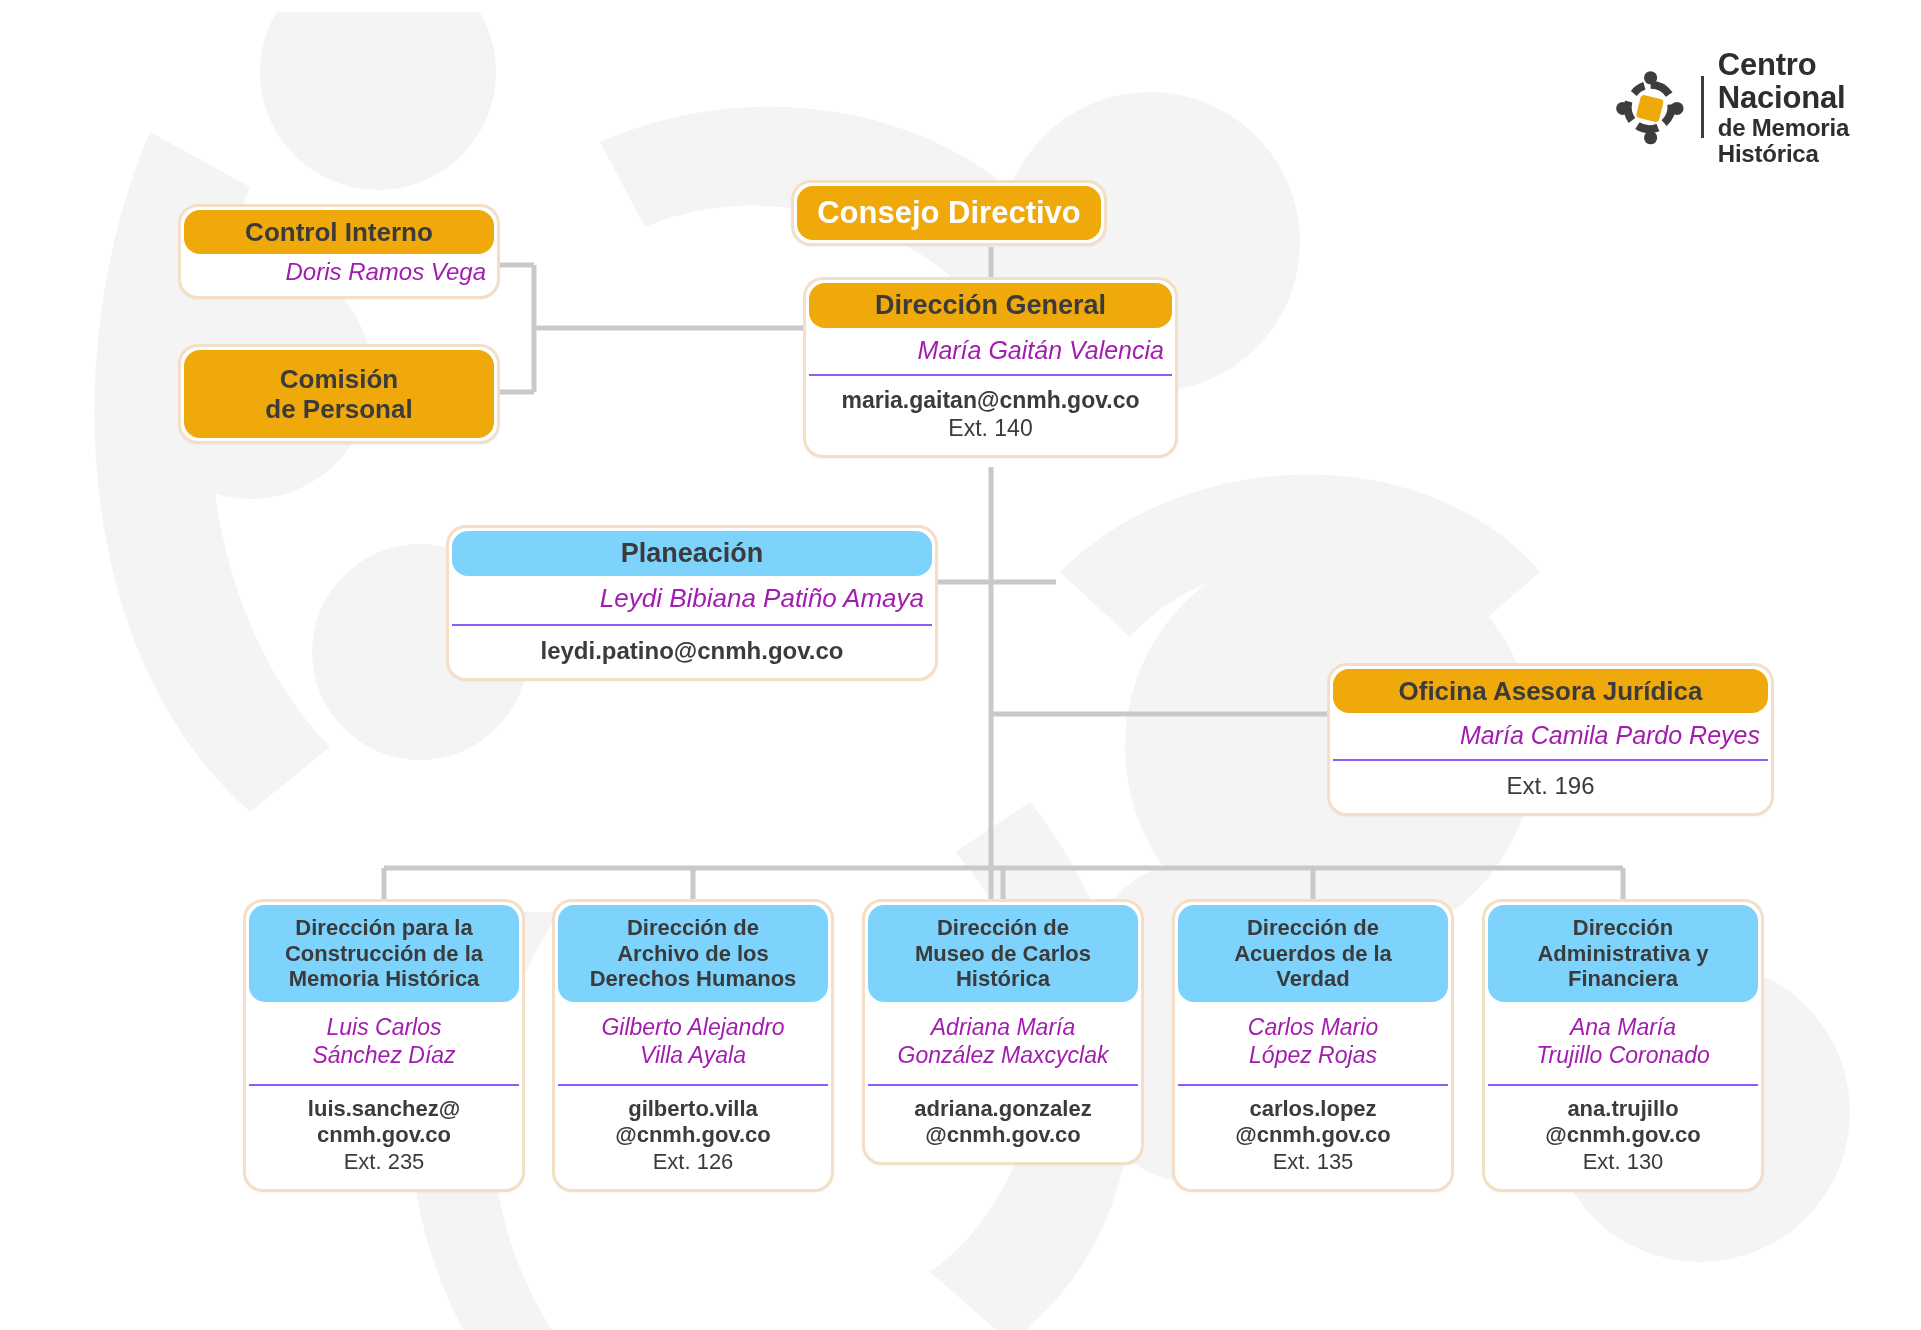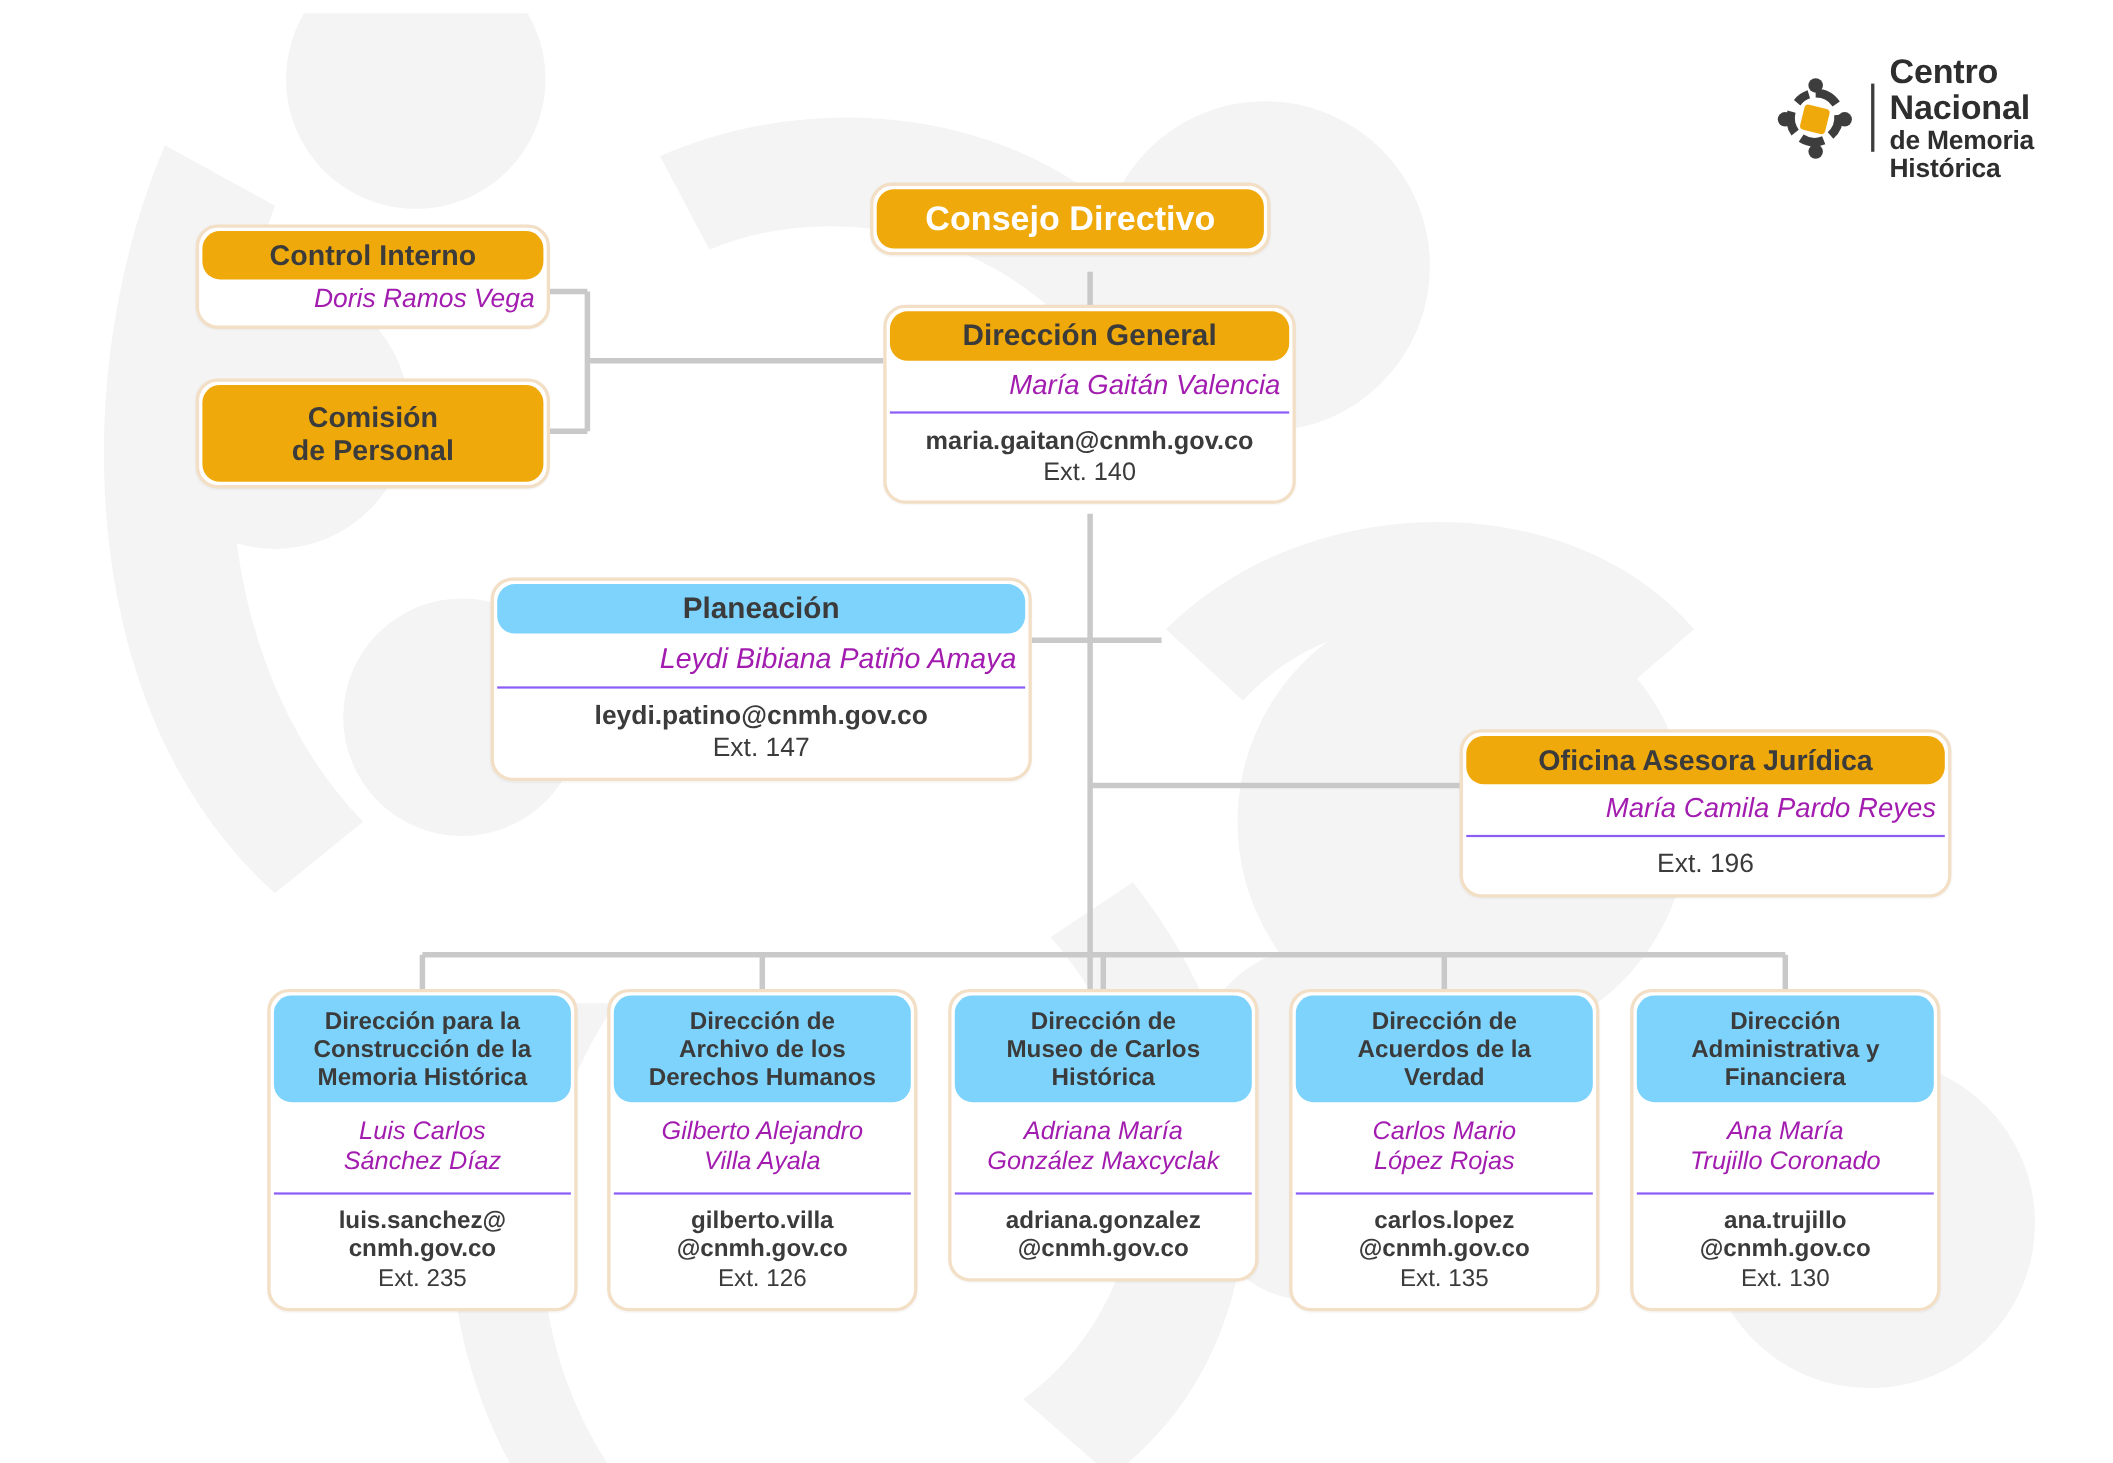--- a/index.html
+++ b/index.html
@@ -49,21 +49,21 @@
     text-align: center;
     color: #3b3b3b;
     border-top: 2px solid #8b5cf6;
     padding: 10px 6px 10px 6px;
     line-height: 1.22;
   }
   .email { font-weight: bold; display: block; }
   .ext   { font-weight: normal; display: block; }
 
   
-  #card-consejo       { left: 791px; top: 154px;  width: 364px; }
+  #card-consejo       { left: 791px; top: 168px;  width: 316px; }
   #card-consejo .card-head { font-size: 31px; padding: 9px 10px; }
 
   #card-direccion-general { left: 803px; top: 265px; width: 375px; }
   #card-direccion-general .card-head { font-size: 27px; }
   #card-direccion-general .card-name { font-size: 25px; }
   #card-direccion-general .card-contact { font-size: 23px; }
 
   #card-control-interno { left: 178px; top: 192px; width: 322px; }
   #card-control-interno .card-head { font-size: 26px; }
   #card-control-interno .card-name { font-size: 24px; padding: 4px 8px 6px; }
@@ -199,21 +199,20 @@
       <div>Comisión</div>
       <div>de Personal</div>
     </div>
   </div>
 
   <div class="card" id="card-planeacion">
     <div class="card-head head-blue">Planeación</div>
     <div class="card-name">Leydi Bibiana Patiño Amaya</div>
     <div class="card-contact">
       <span class="email">leydi.patino@cnmh.gov.co</span>
-      <span class="ext">Ext. 147</span>
     </div>
   </div>
 
 
   <div class="card" id="card-juridica">
     <div class="card-head head-orange">Oficina Asesora Jurídica</div>
     <div class="card-name">María Camila Pardo Reyes</div>
     <div class="card-contact">
       <span class="ext">Ext. 196</span>
     </div>

